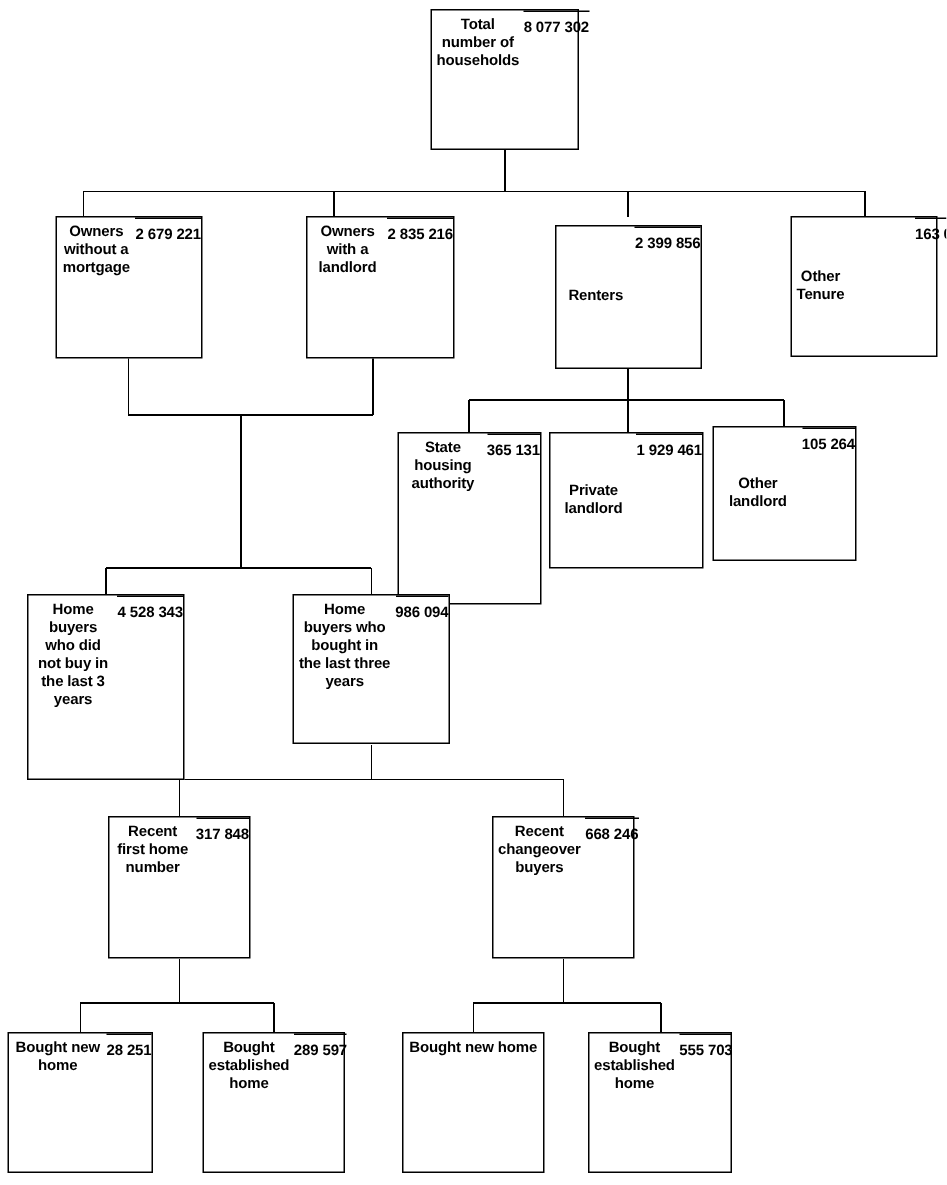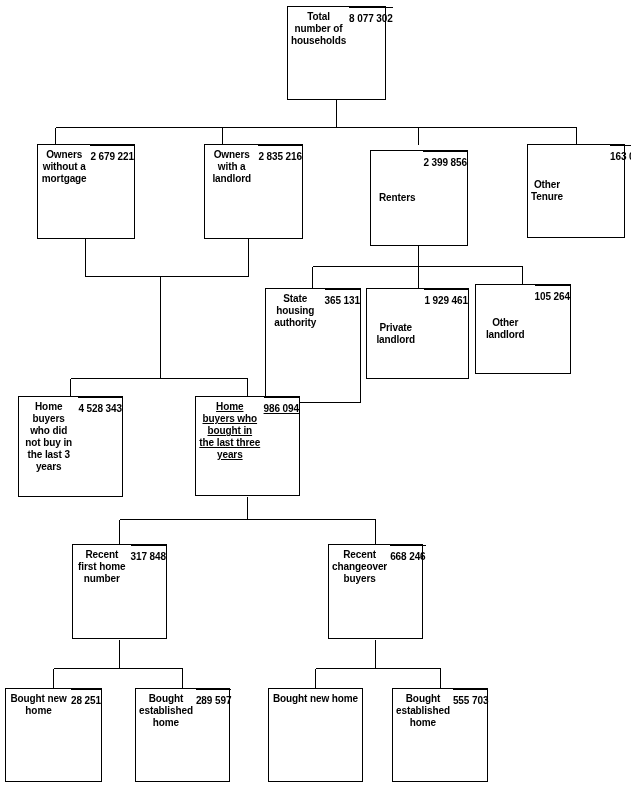--- a/index.html
+++ b/index.html
@@ -140,26 +140,26 @@
   <div class="node" style="left:366px; top:288px; width:103px; height:91px;">
     <div class="node-label vcenter">Private landlord</div>
     <div class="node-value">1 929 461</div>
   </div>
 
   <div class="node" style="left:475px; top:284px; width:96px; height:90px;">
     <div class="node-label vcenter">Other landlord</div>
     <div class="node-value">105 264</div>
   </div>
 
-  <div class="node" style="left:18px; top:396px; width:105px; height:101px;">
+  <div class="node" style="left:18px; top:396px; width:105px; height:124px;">
     <div class="node-label">Home buyers who did not buy in the last 3 years</div>
     <div class="node-value">4 528 343</div>
   </div>
 
-  <div class="node" style="left:195px; top:396px; width:105px; height:100px;text-decoration:underline;">
+  <div class="node" style="left:195px; top:396px; width:105px; height:100px;">
     <div class="node-label">Home buyers who bought in the last three years</div>
     <div class="node-value">986 094</div>
   </div>
 
   <div class="node" style="left:72px; top:544px; width:95px; height:95px;">
     <div class="node-label">Recent first home number</div>
     <div class="node-value">317 848</div>
   </div>
 
   <div class="node" style="left:328px; top:544px; width:95px; height:95px;">

